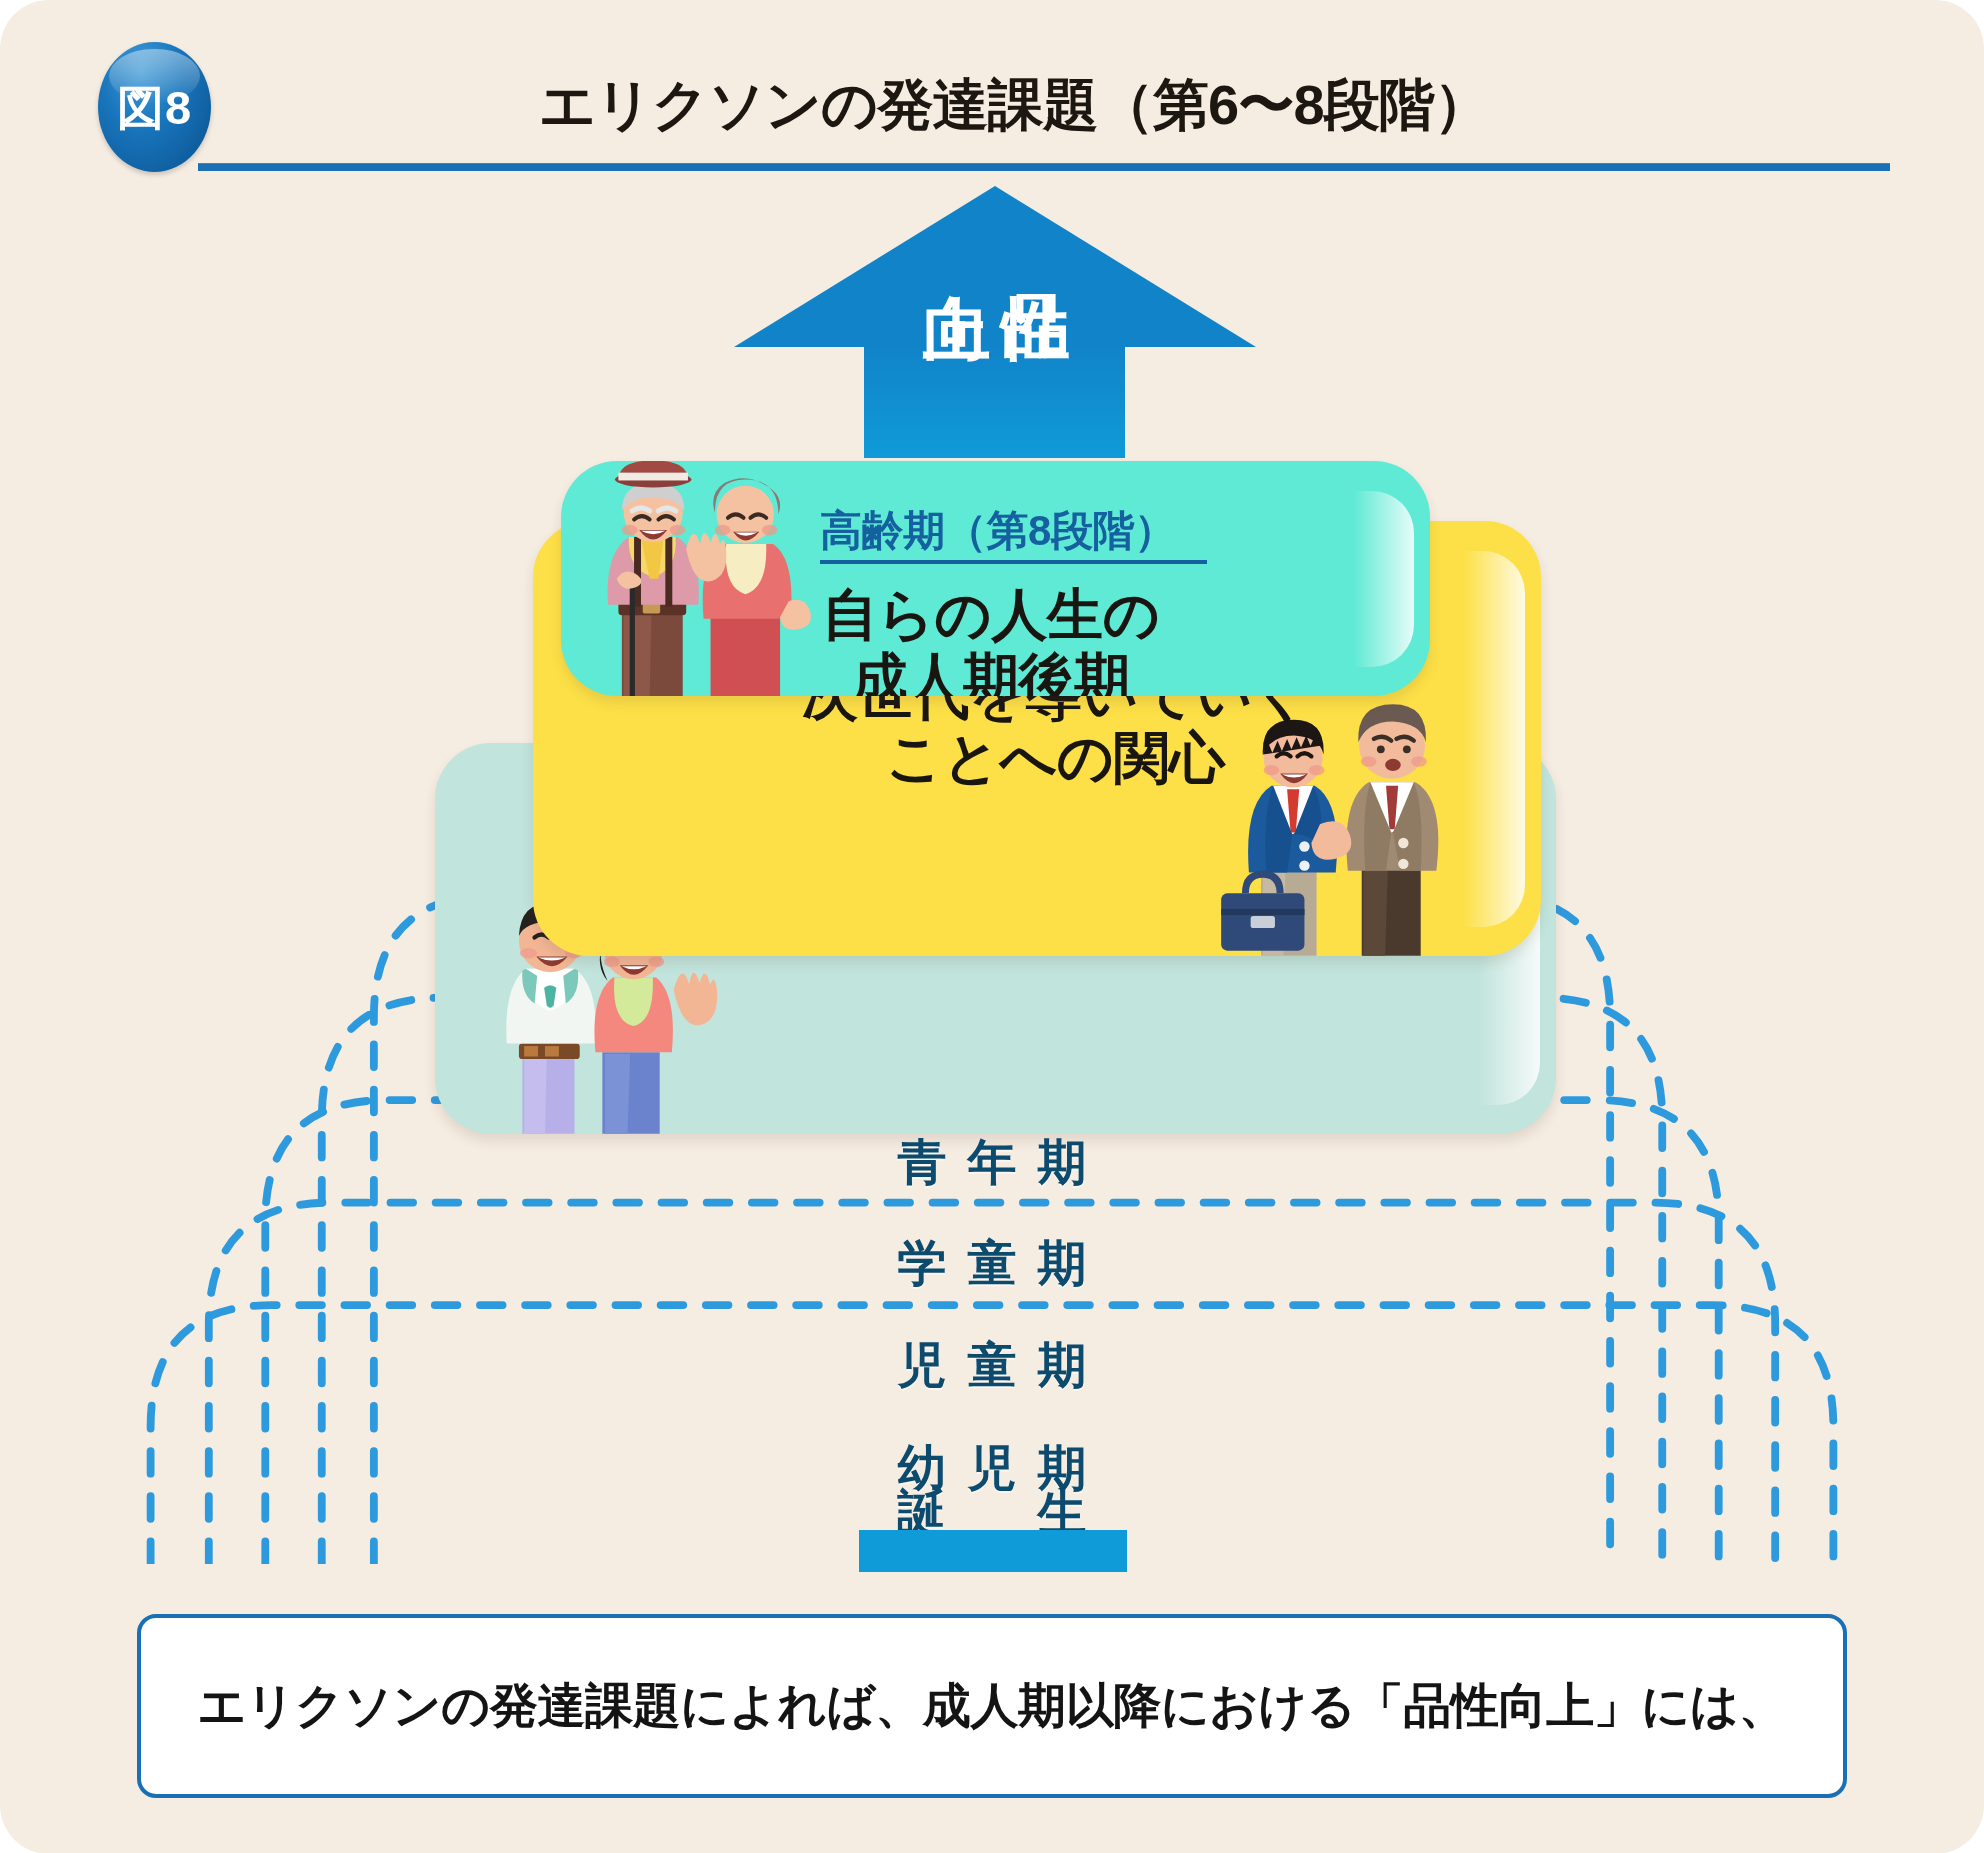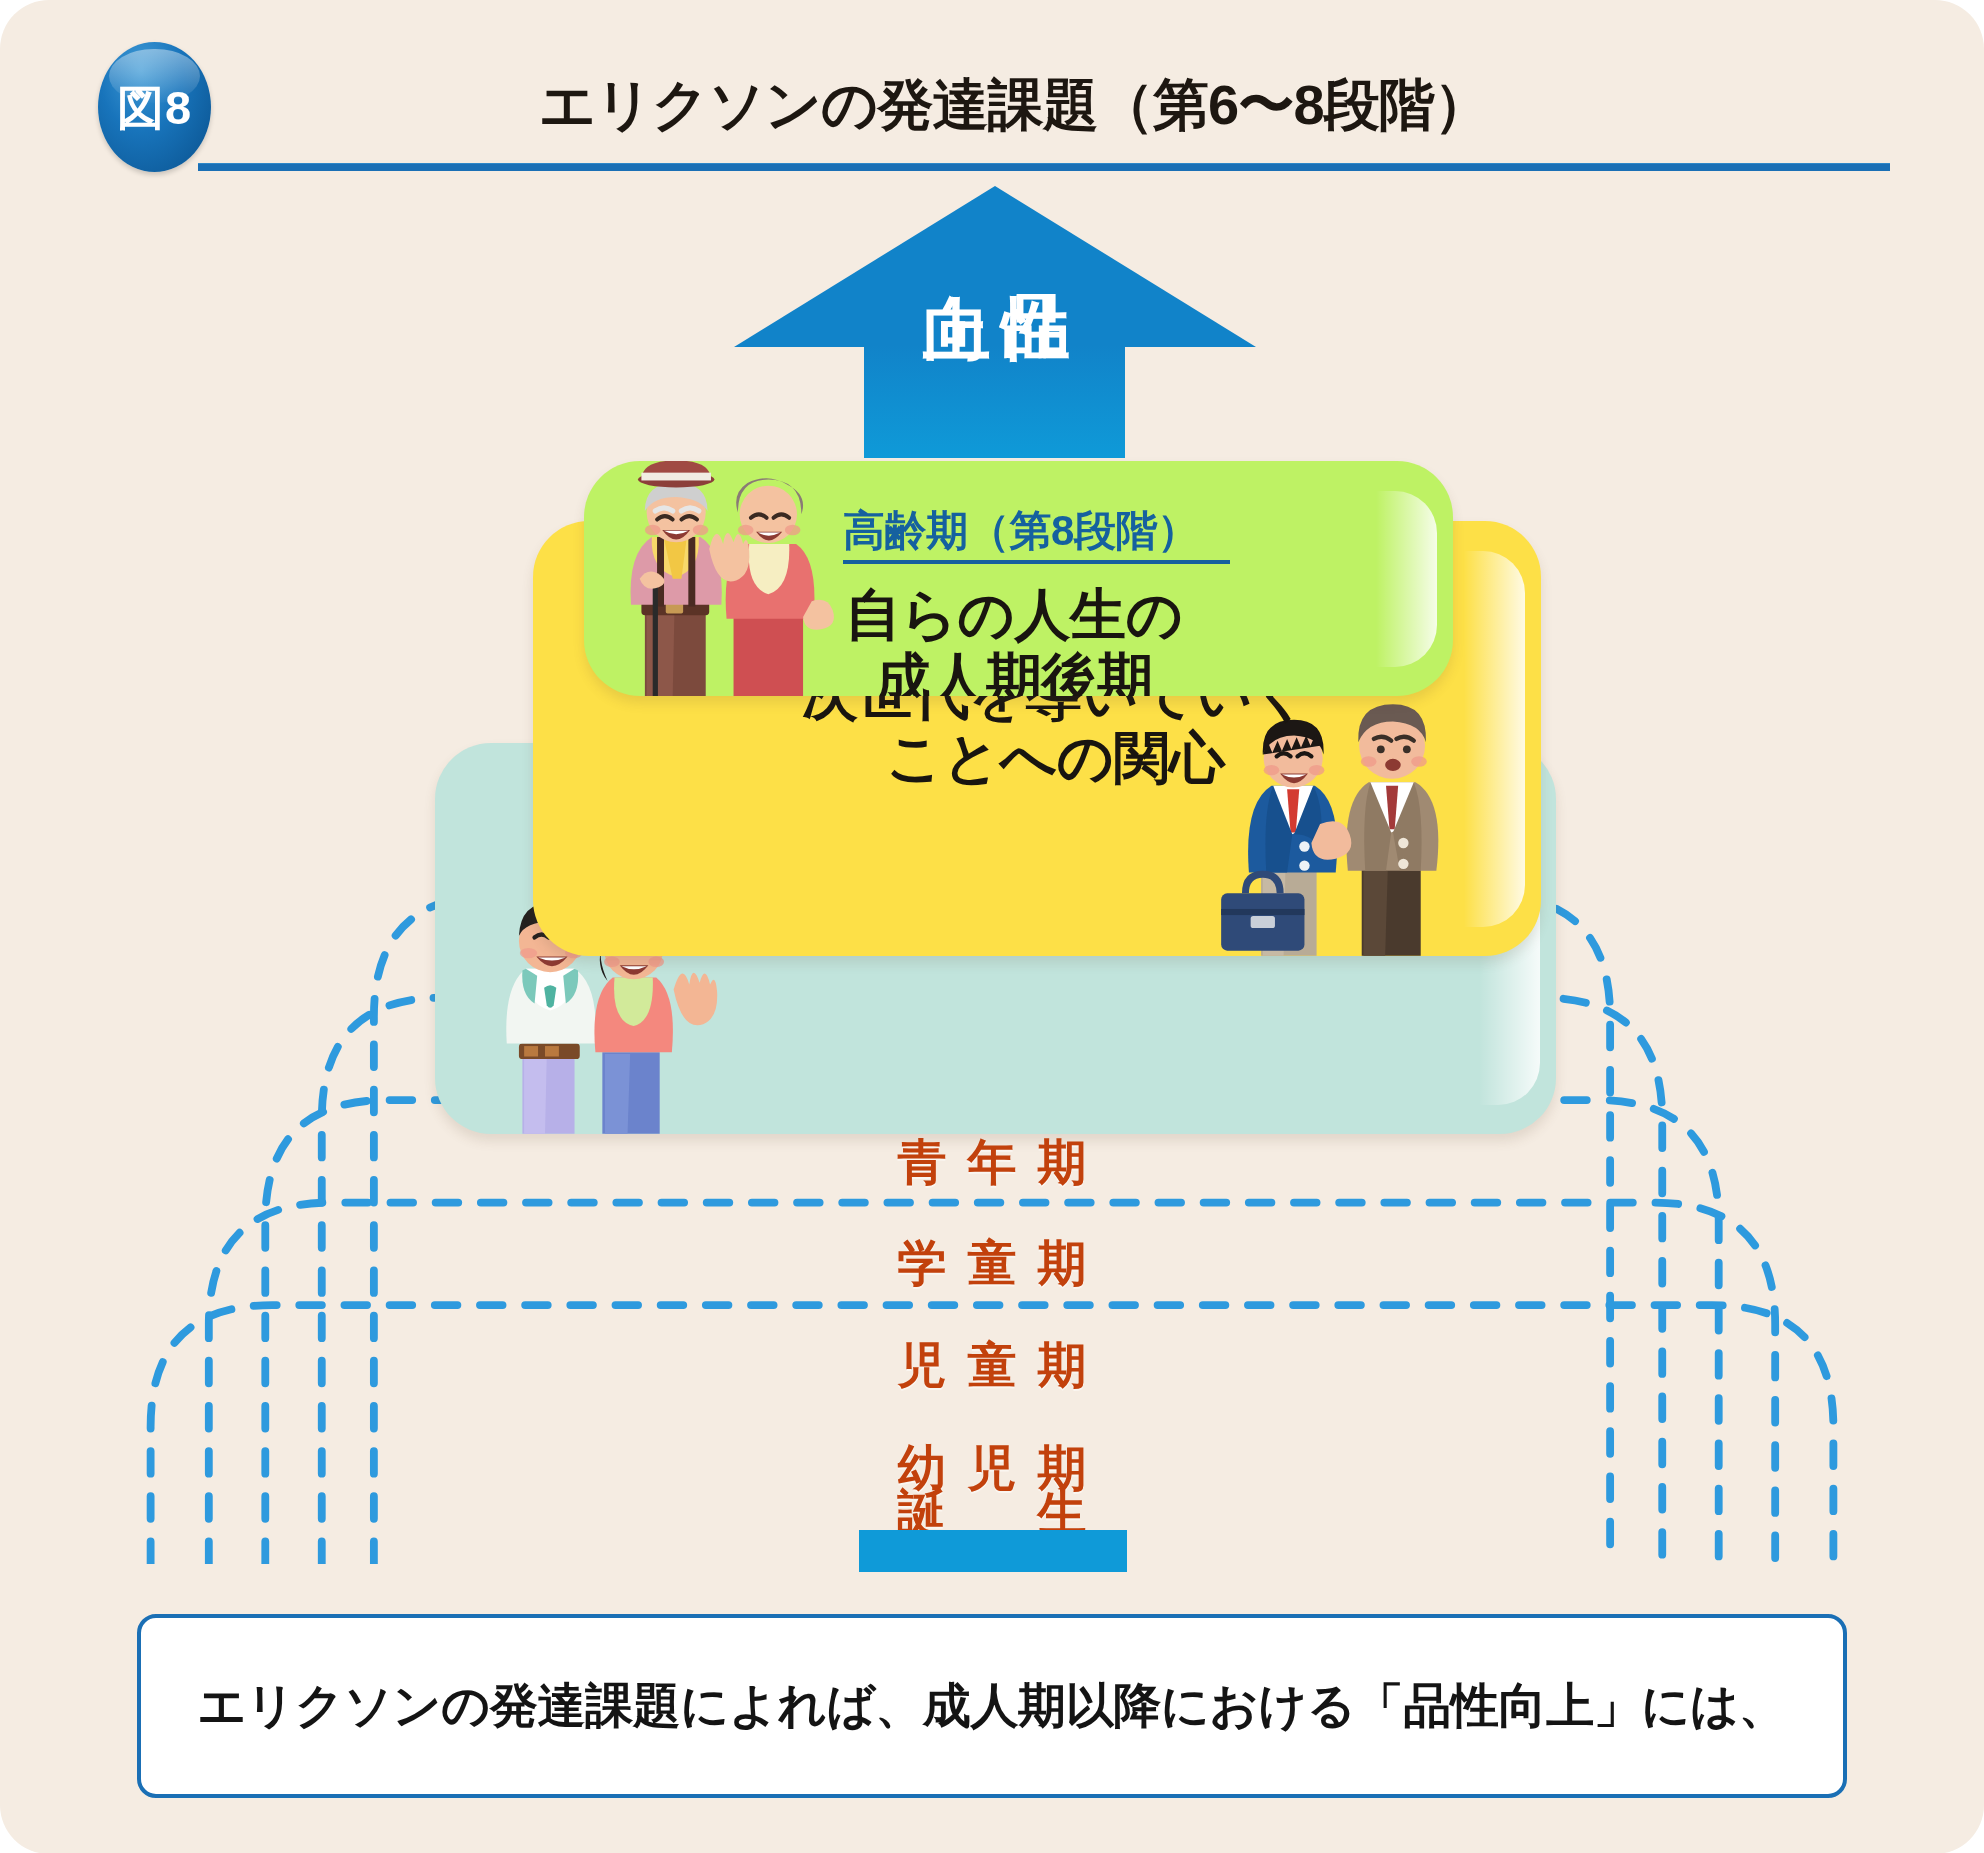--- a/index.html
+++ b/index.html
@@ -167,23 +167,22 @@
     left: 491px; top: 521px;
     width: 1008px; height: 435px;
     background: #fde047;
     z-index: 2;
     margin-left: 42px;
   }
   
   #card-yellow {
     left: 561px; top: 461px;
     width: 869px; height: 235px;
-    background: #bef264;
+    background: #5eead4;
     z-index: 3;
-    margin-left: 23px;
   }
 
   .illus {
     position: absolute;
     bottom: 0;
   }
 
   
   #dashed-stack {
     position: absolute;
@@ -194,21 +193,21 @@
   }
   #dashed-stack svg { display: block; }
 
   
   .stage-list-item {
     position: absolute;
     width: 1984px;
     text-align: center;
     font-size: 49px;
     font-weight: 700;
-    color: #c2410c;
+    color: #0c4a6e;
     letter-spacing: 21px;
     text-indent: 21px;
     z-index: 4;
     text-shadow: 0 1.7px 0 rgba(255,255,255,0.5);
   }
 
   #birth-bar {
     position: absolute;
     left: 859px; top: 1530px;
     width: 268px; height: 42px;

